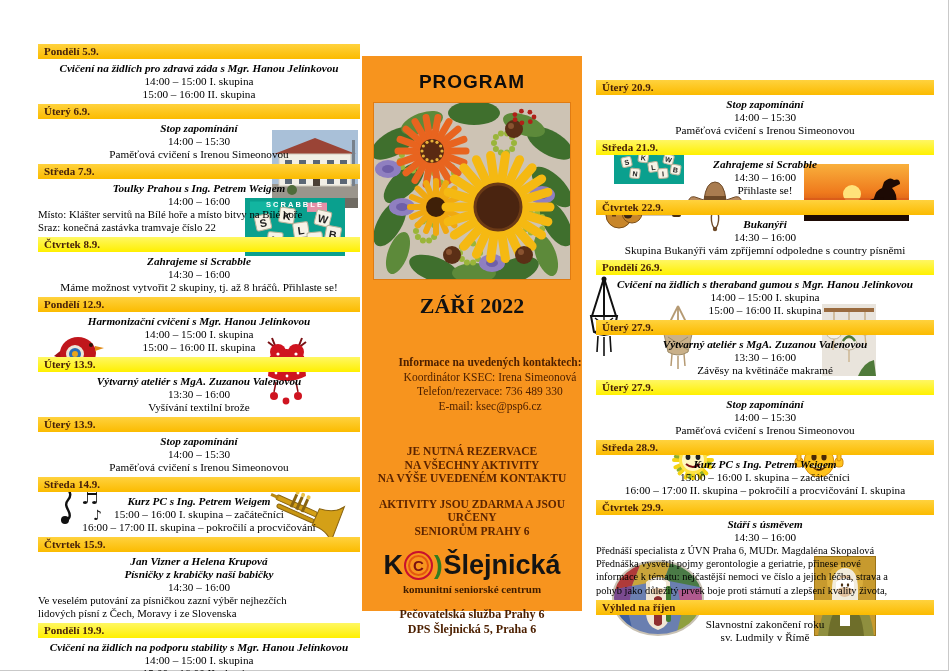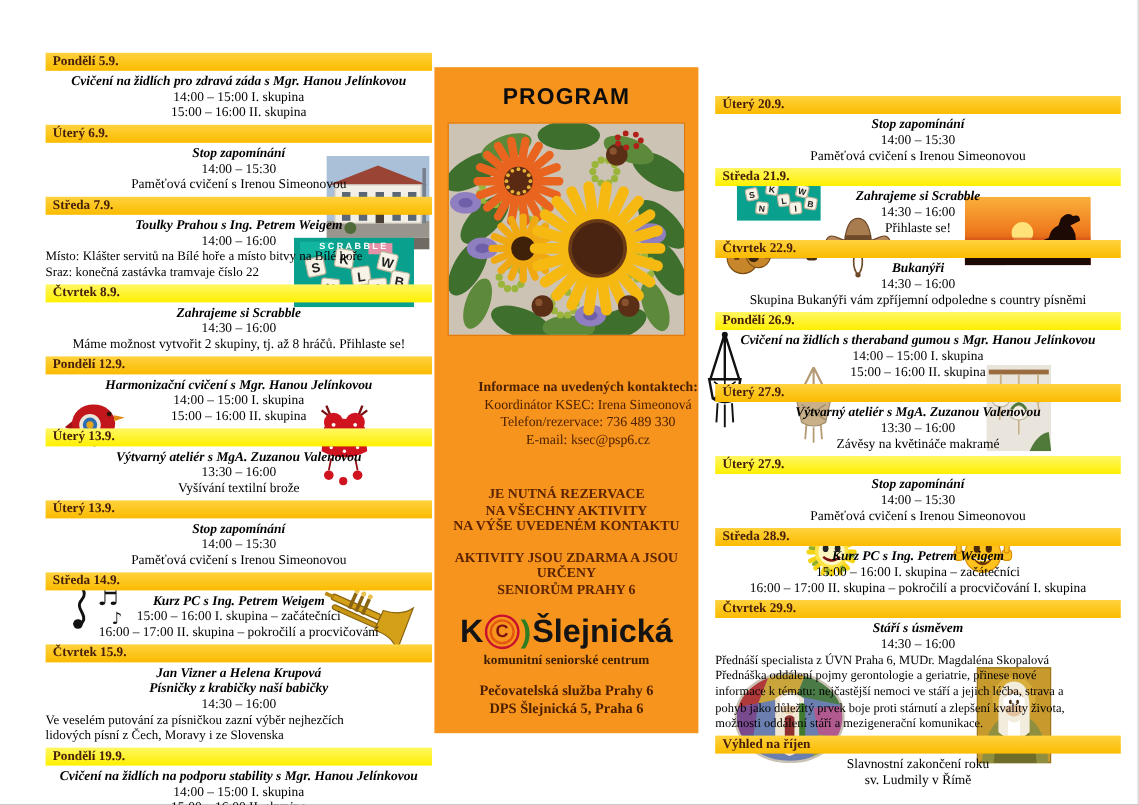--- a/index.html
+++ b/index.html
@@ -390,20 +390,21 @@
           <circle cx="150" cy="152" r="9" fill="#5b2f16"></circle>
           <circle cx="147" cy="149" r="3" fill="#8a5330"></circle>
           <circle cx="160" cy="14" r="2.4" fill="#b02018"></circle>
           <circle cx="156.29320391049836" cy="18.662875768741824" r="2.4" fill="#b02018"></circle>
           <circle cx="147.92088309182242" cy="19.868885604402834" r="2.4" fill="#b02018"></circle>
           <circle cx="141.08993475811633" cy="16.72394299843728" r="2.4" fill="#b02018"></circle>
           <circle cx="140.864545423574" cy="11.5595801415452" r="2.4" fill="#b02018"></circle>
           <circle cx="147.4118095489748" cy="8.20444504226559" r="2.4" fill="#b02018"></circle>
           <circle cx="155.87785252292474" cy="9.145898033750314" r="2.4" fill="#b02018"></circle>
         </svg></div>
+    <div class="month-title">ZÁŘÍ 2022</div>
     <div class="contact">
       <div class="c-bold">Informace na uvedených kontaktech:</div>
       <div>Koordinátor KSEC: Irena Simeonová</div>
       <div>Telefon/rezervace: 736 489 330</div>
       <div>E-mail: ksec@psp6.cz</div>
     </div>
     <div class="notice first">
       <div>JE NUTNÁ REZERVACE</div>
       <div>NA VŠECHNY AKTIVITY</div>
       <div>NA VÝŠE UVEDENÉM KONTAKTU</div>
@@ -466,24 +467,23 @@
       <div class="event">
         <div class="line title">Kurz PC s Ing. Petrem Weigem</div>
         <div class="line ">15:00 – 16:00 I. skupina – začátečníci</div>
         <div class="line ">16:00 – 17:00 II. skupina – pokročilí a procvičování I. skupina</div>
       </div>
       <div class="bar gold"><span>Čtvrtek 29.9.</span></div>
       <div class="event">
         <div class="line title">Stáří s úsměvem</div>
         <div class="line ">14:30 – 16:00</div>
         <div class="line para">Přednáší specialista z ÚVN Praha 6, MUDr. Magdaléna Skopalová</div>
-        <div class="line para">Přednáška oddálení pojmy gerontologie a geriatrie, přinese nové</div>
-        <div class="line para">informace k tématu: nejčastější nemoci ve stáří a jejich léčba, strava a</div>
+        <div class="line para">Přednáška vysvětlí pojmy gerontologie a geriatrie, přinese nové</div>
+        <div class="line para">informace k tématu: nejčastější nemoci ve číslo a jejich léčba, strava a</div>
         <div class="line para">pohyb jako důležitý prvek boje proti stárnutí a zlepšení kvality života,</div>
-        <div class="line para">možnosti oddálení stáří a mezigenerační komunikace.</div>
       </div>
       <div class="bar gold"><span>Výhled na říjen</span></div>
       <div class="event">
         <div class="line ">Slavnostní zakončení roku</div>
         <div class="line ">sv. Ludmily v Římě</div>
       </div>
       <div class="img" style="left: 18px; top: 68px; width: 70px; height: 38px;">
         <svg width="70" height="38" viewBox="0 0 70 38">
     <rect width="70" height="38" fill="#0aa08e"></rect>
     <rect x="3.5" y="2.28" width="19.6" height="7.6000000000000005" fill="#12b5a0"></rect>

